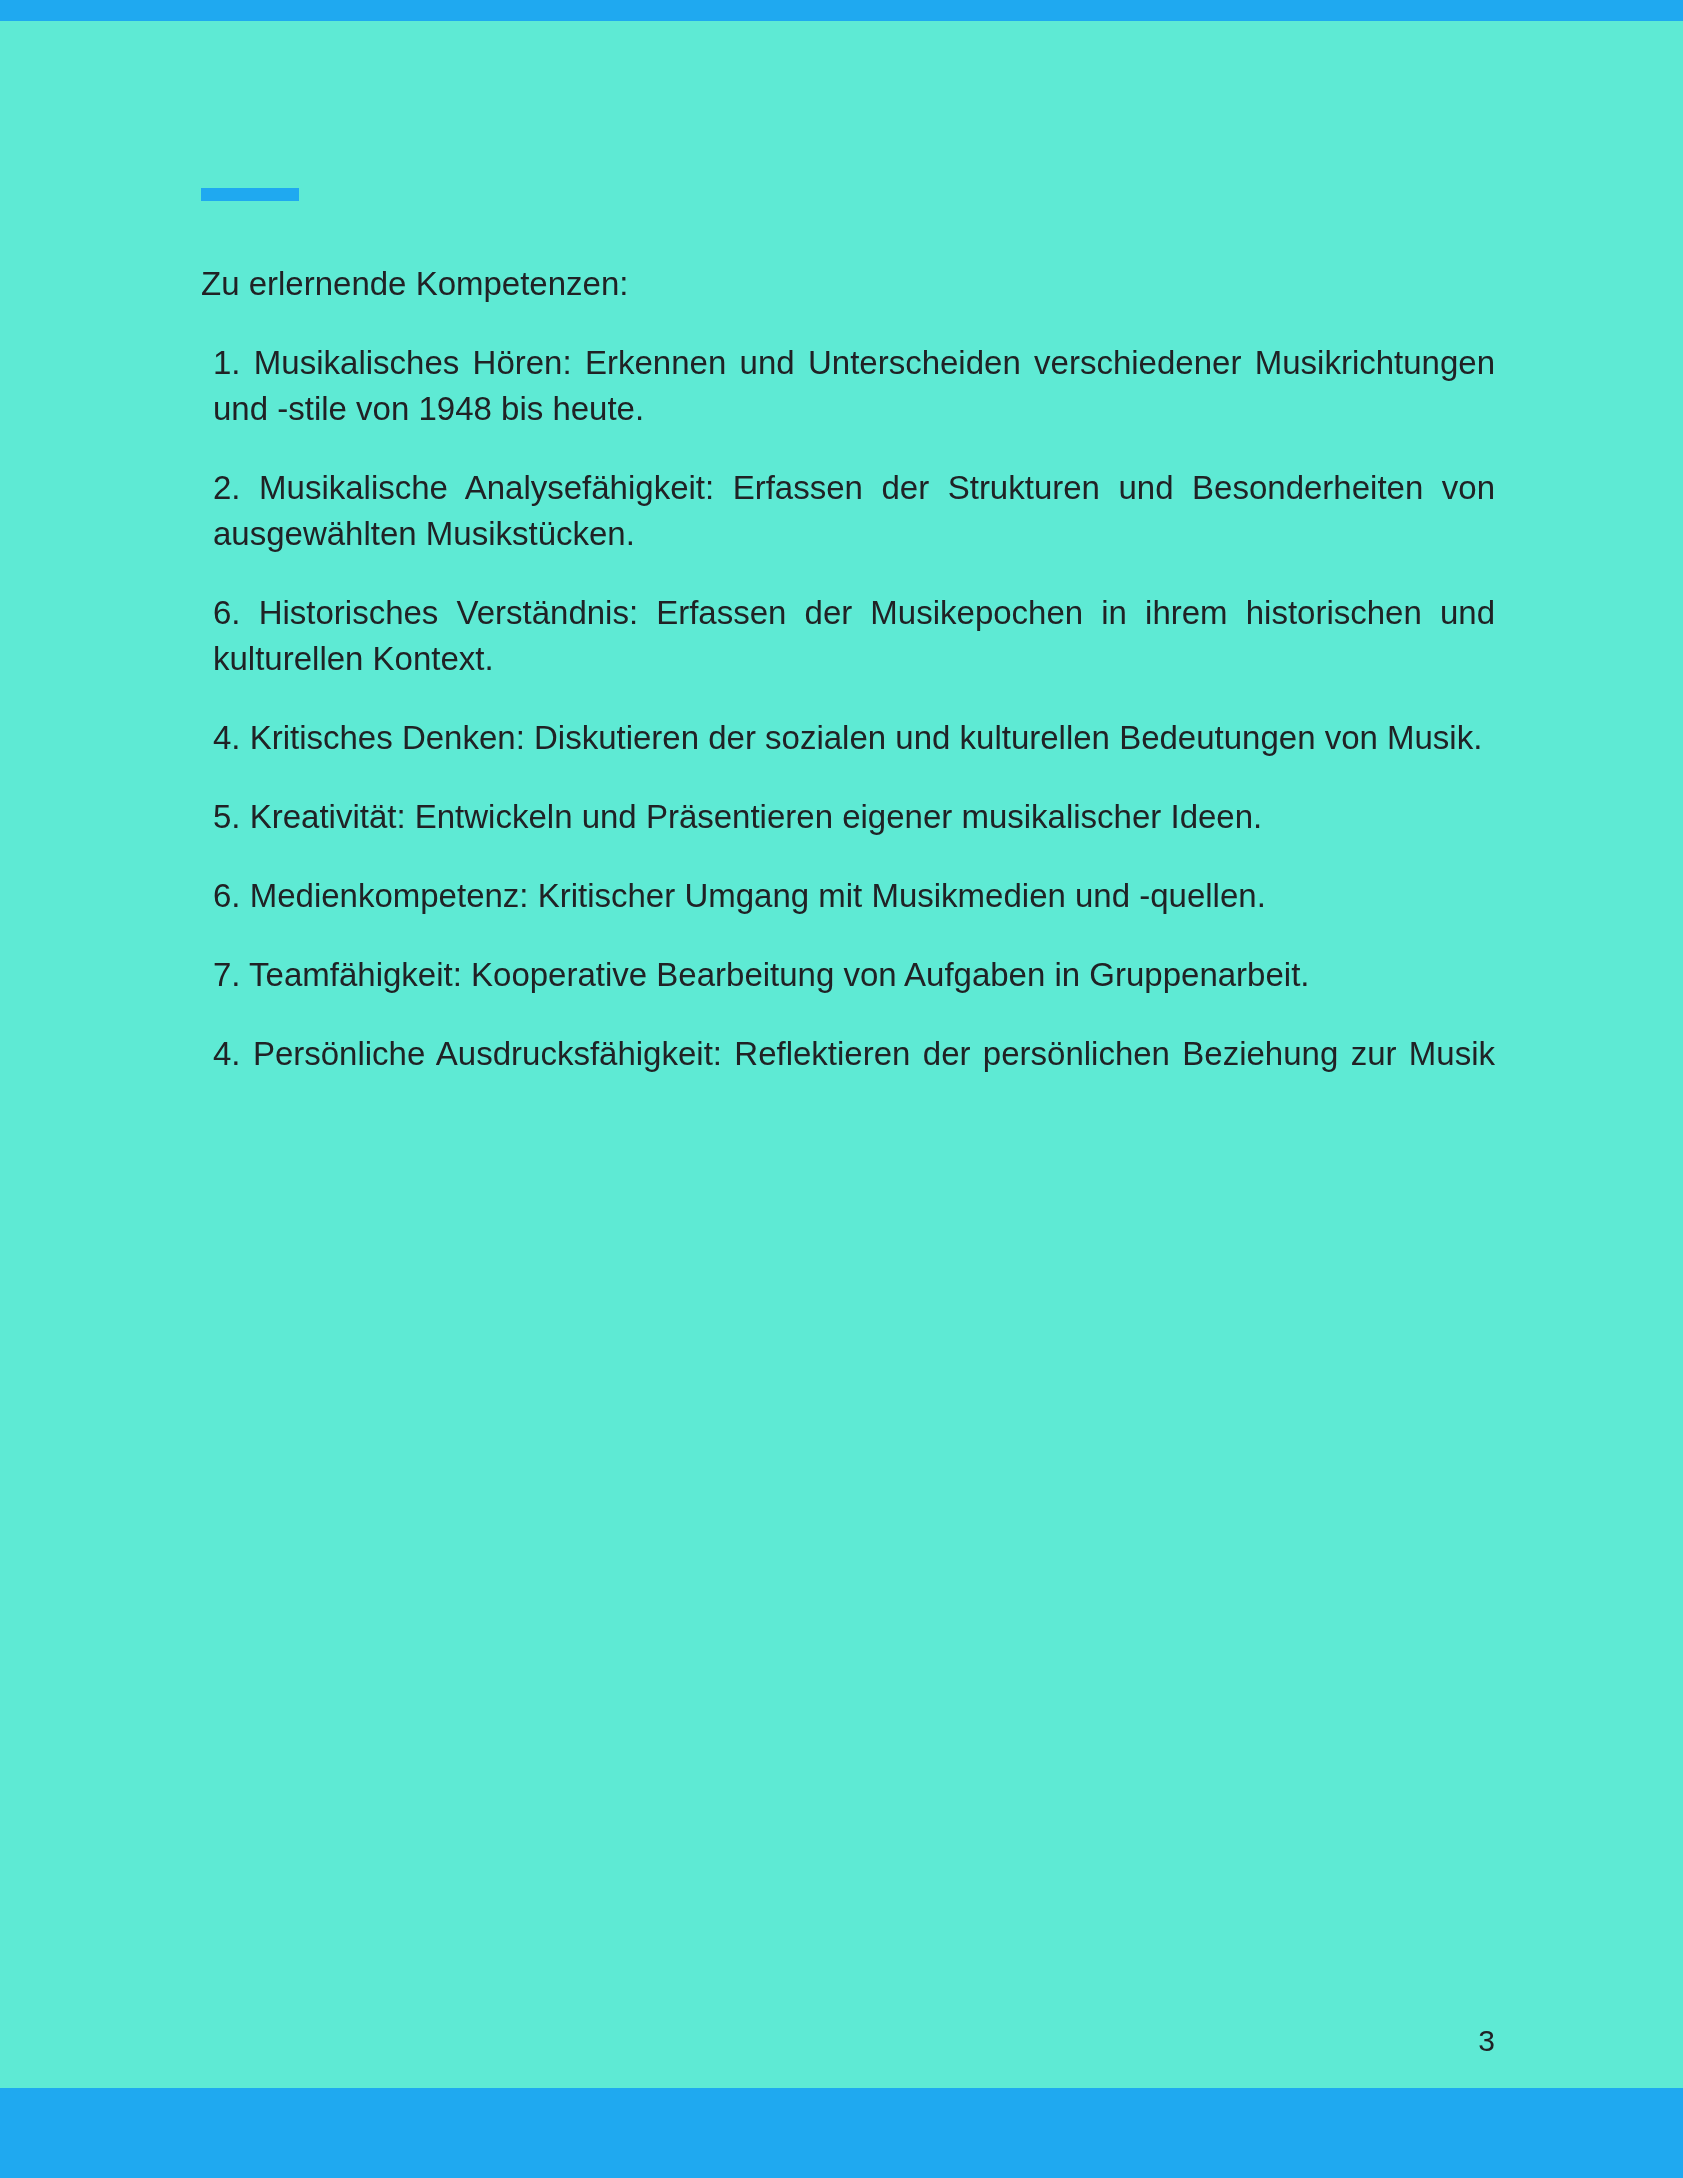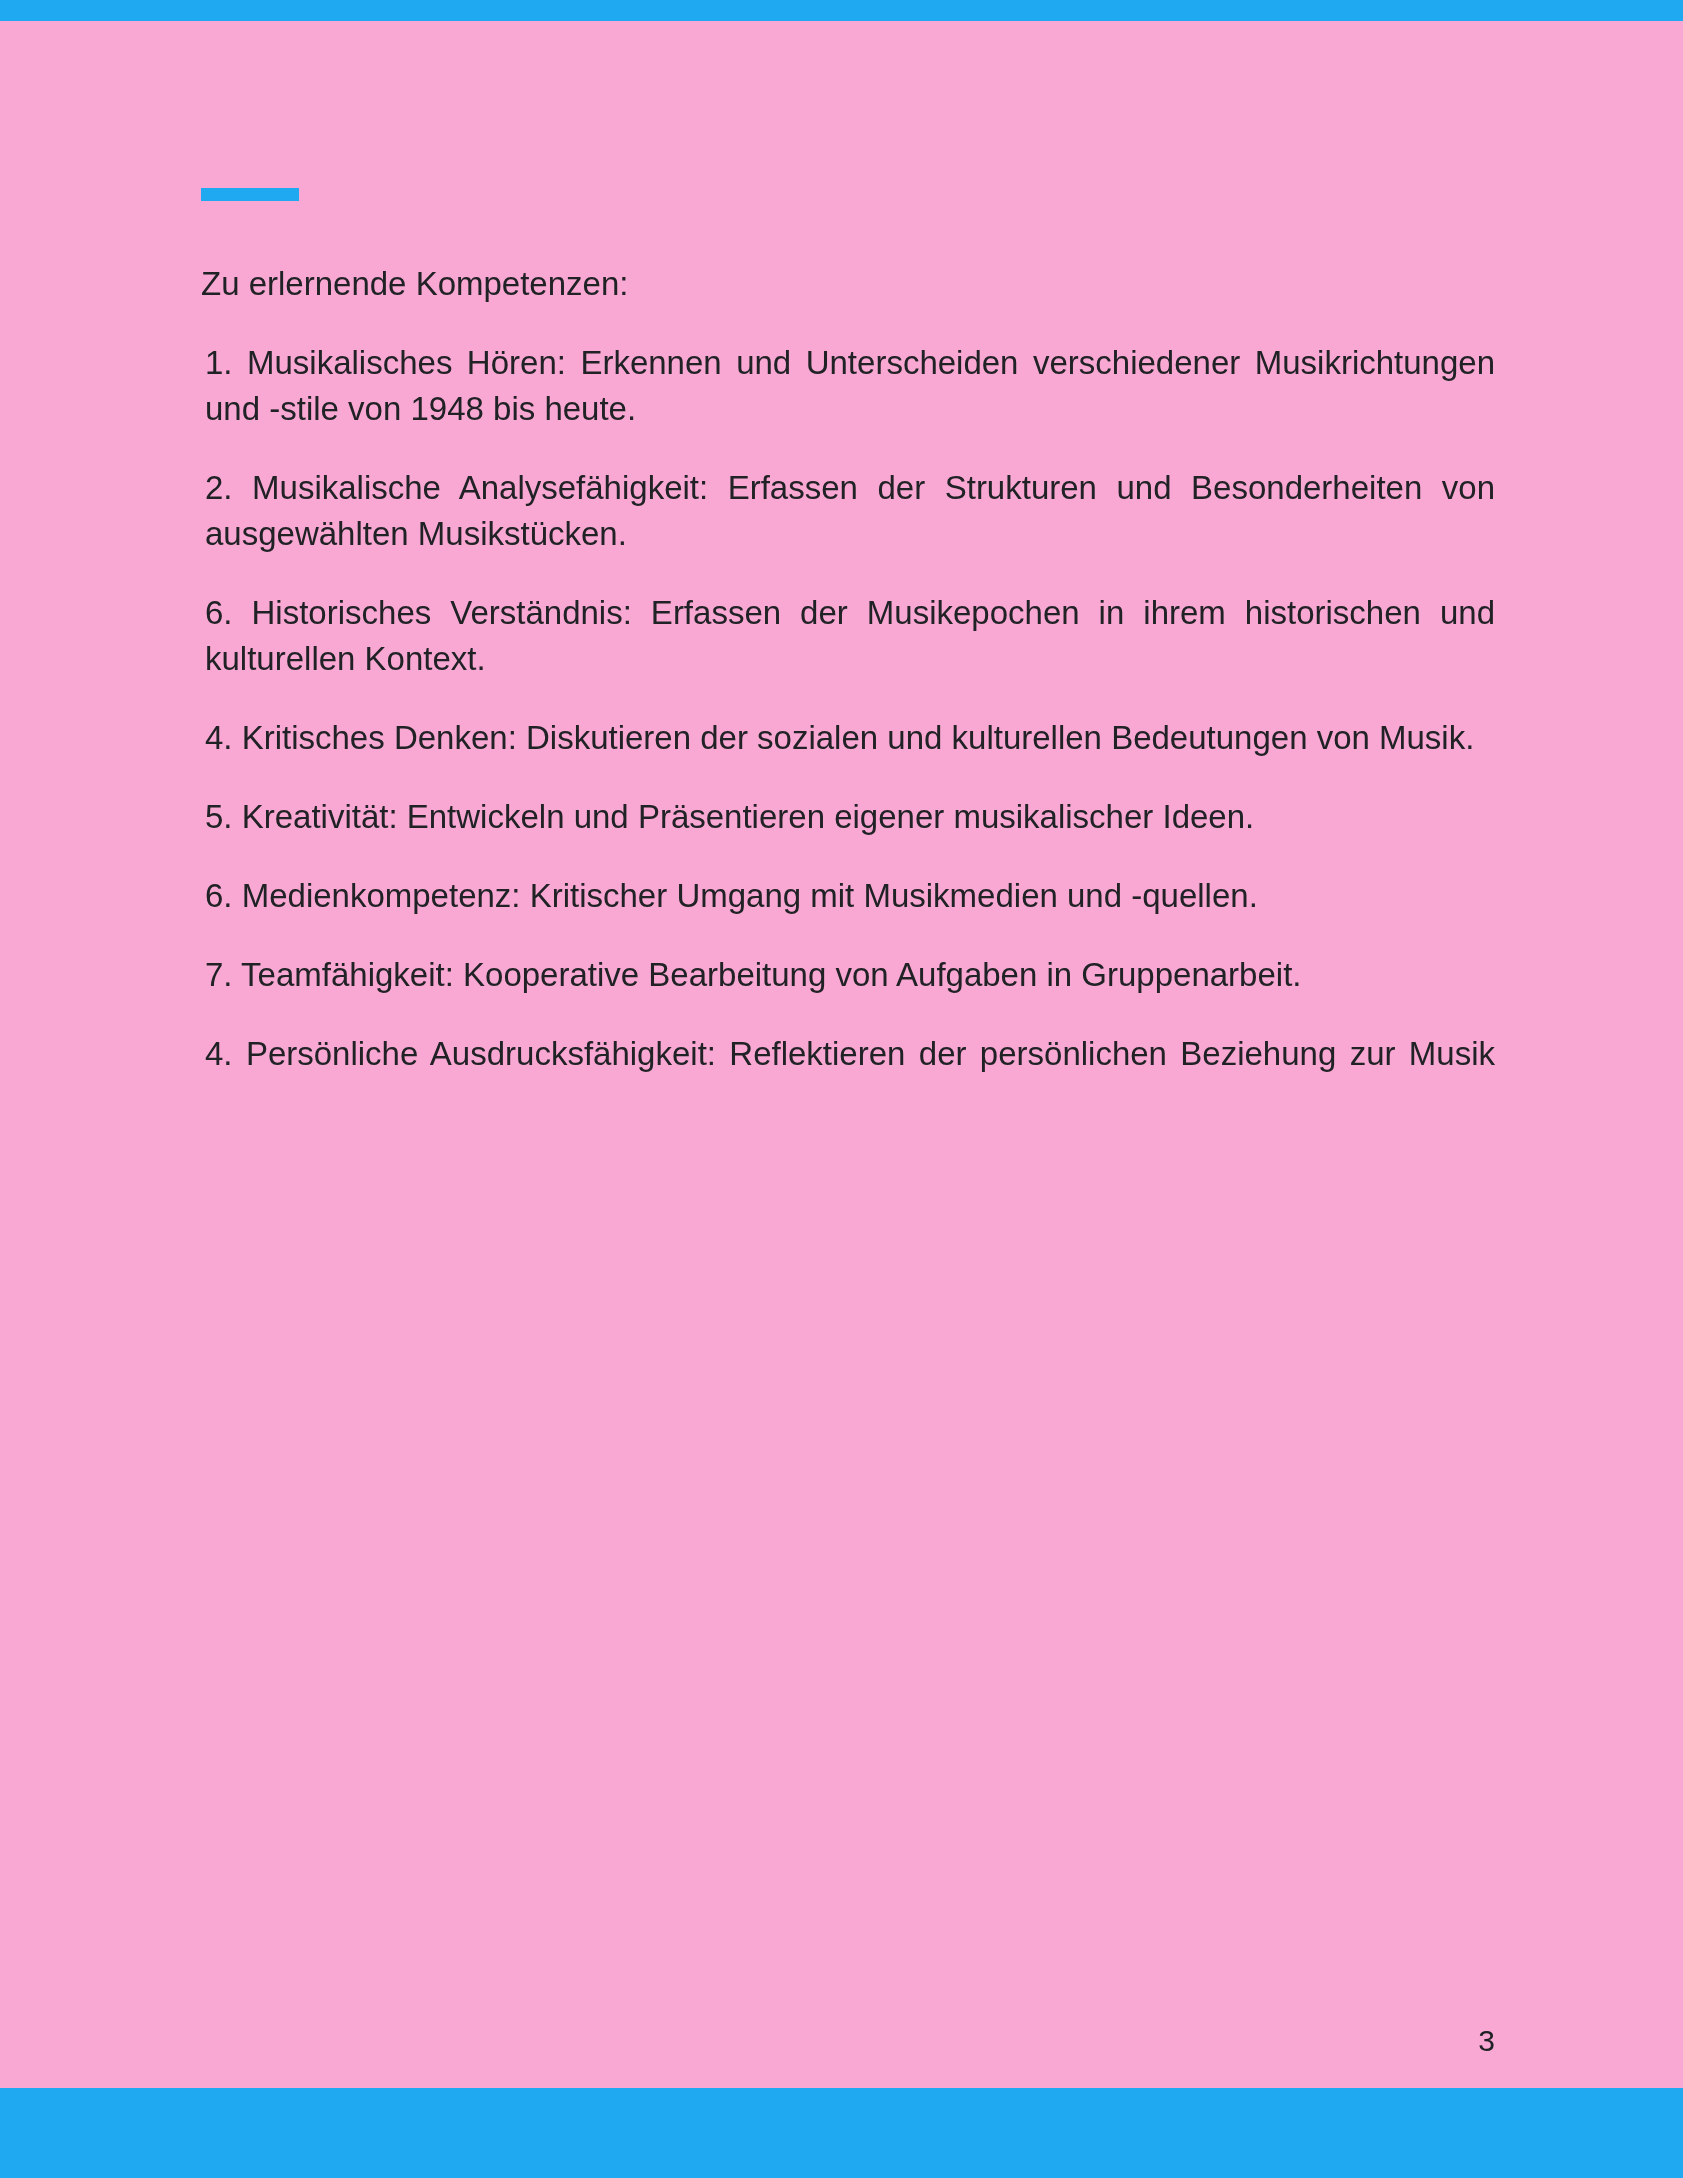--- a/index.html
+++ b/index.html
@@ -5,41 +5,41 @@
   :root { --accent: #1fa9f0; --ink: #202225; }
   * { margin: 0; padding: 0; box-sizing: border-box; }
   html, body { width: 1683px; height: 2178px; }
   body {
     background: #ffffff;
     font-family: "Liberation Sans", sans-serif;
     color: var(--ink);
     position: relative;
     overflow: hidden;
   }
-  .page { position: absolute; inset: 0; background: #f9a8d4; }
+  .page { position: absolute; inset: 0; background: #5eead4; }
   .bar {
     position: absolute; left: 0; width: 1683px;
     background: var(--accent);
   }
   .bar.top { top: 0; height: 21px; }
   .bar.bottom { top: 2088px; height: 90px; }
   .dash {
     position: absolute; left: 201px; top: 188px;
     width: 98px; height: 13px;
     background: var(--accent);
   }
   .content {
     position: absolute; left: 201px; top: 261px;
     width: 1294px;
     font-size: 33px;
     line-height: 46px;
     color: var(--ink);
   }
   .heading { margin: 0 0 33px 0; }
-  .item { margin: 0 0 33px 4px; }
+  .item { margin: 0 0 33px 12px; }
   .item:last-child { margin-bottom: 0; }
   .jline {
     display: block;
     text-align: justify;
     text-align-last: justify;
   }
   .lline { display: block; text-align: left; }
   .page-number {
     position: absolute; left: 201px; top: 2023px;
     width: 1294px;

